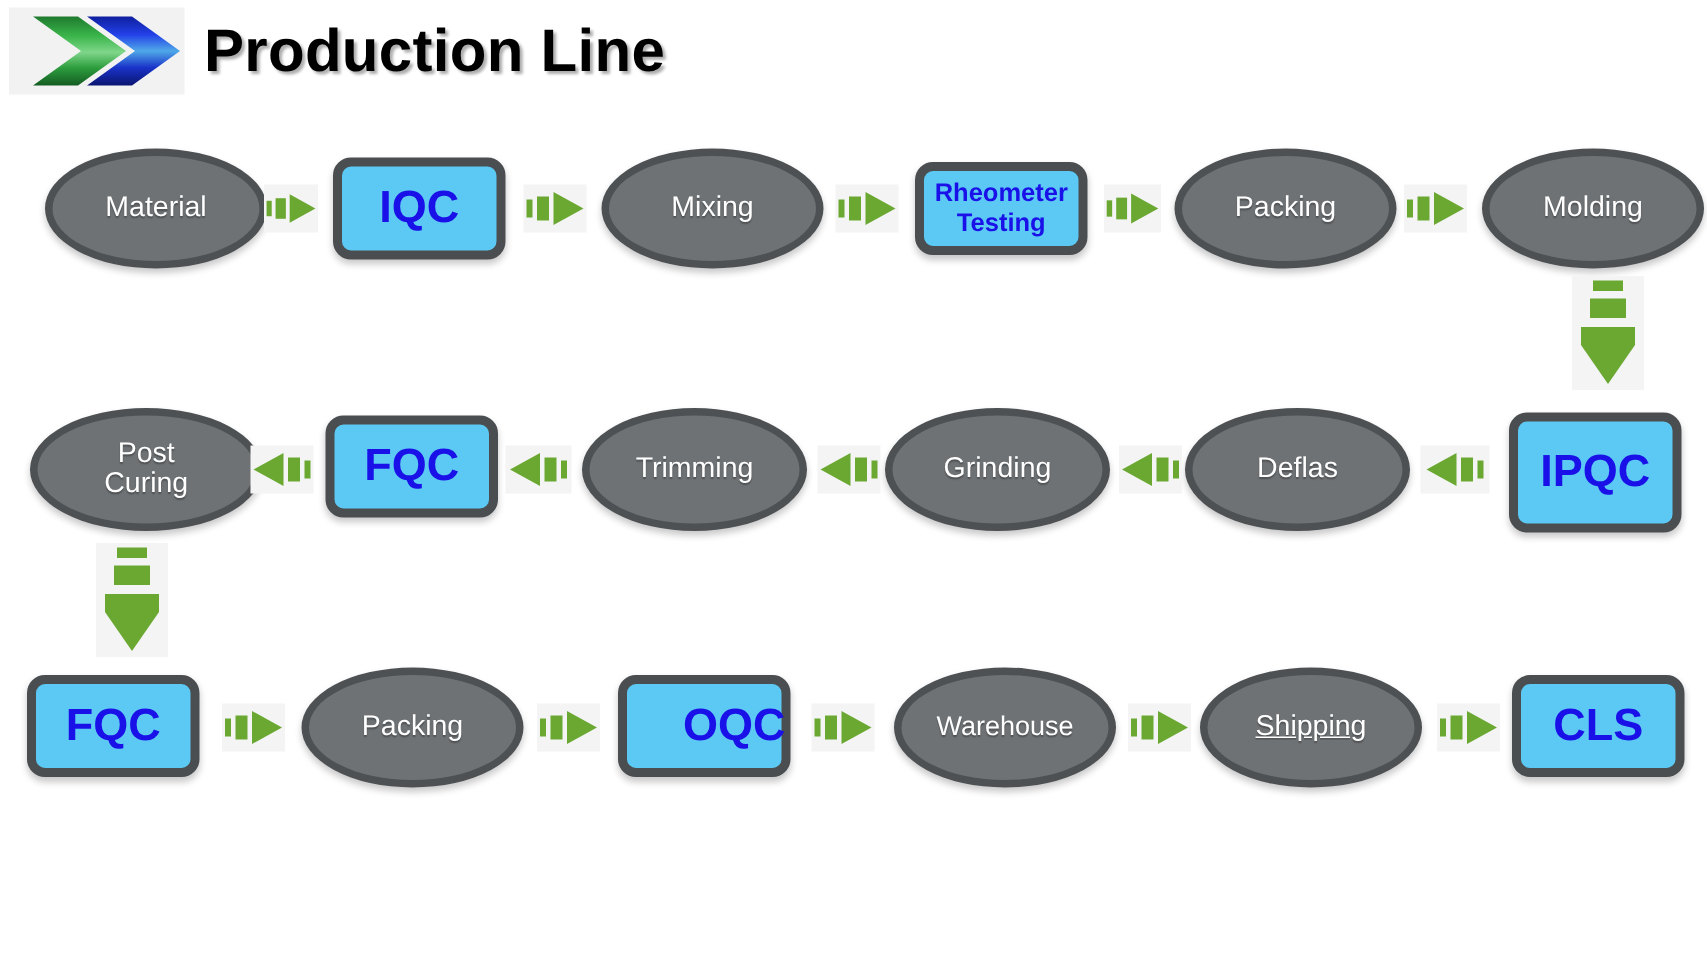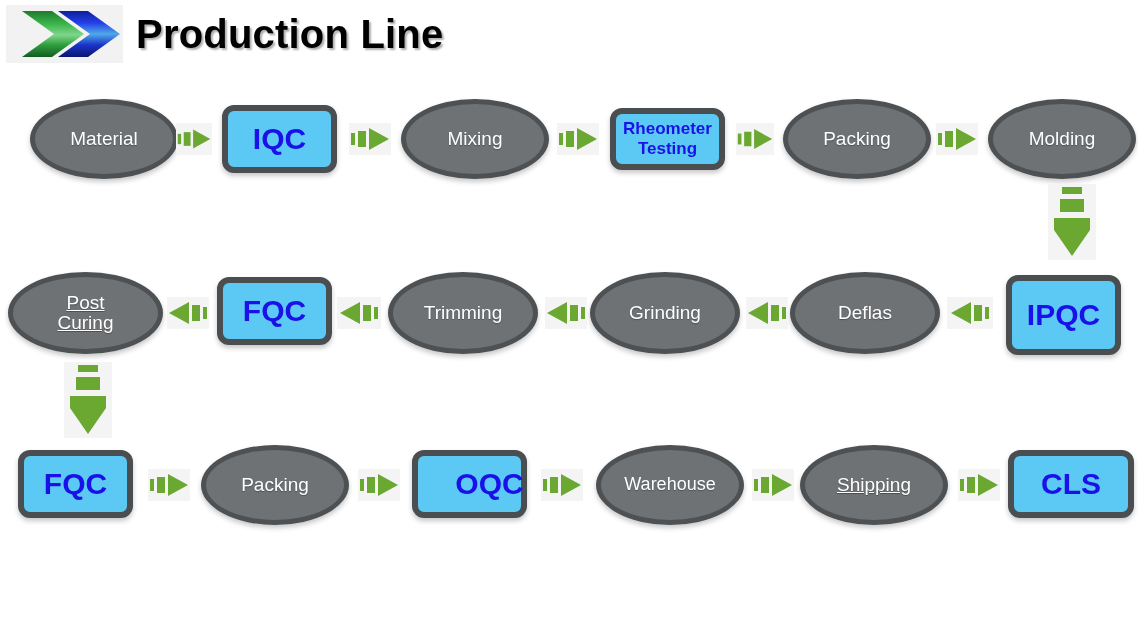--- a/index.html
+++ b/index.html
@@ -177,21 +177,21 @@
     </div>
     <div class="arrow" style="left: 936px; top: 123px; width: 42px; height: 32px;">
       <svg width="42" height="32" viewBox="0 0 42 32">
         <g>
           <rect x="2" y="10" width="4" height="12" fill="#6aa832"></rect>
           <rect x="9" y="8" width="8" height="16" fill="#6aa832"></rect>
           <polygon points="20,5 20,27 40,16" fill="#6aa832"></polygon>
         </g>
       </svg>
     </div>
-    <div class="node ellipse" style="left: 8px; top: 272px; width: 155px; height: 82px; text-decoration: underline;">
+    <div class="node ellipse" style="left: 20px; top: 272px; width: 155px; height: 82px;">
       <span>Post<br>Curing</span>
     </div>
     <div class="node box" style="left: 217px; top: 277px; width: 115px; height: 68px;">
       <span>FQC</span>
     </div>
     <div class="node ellipse" style="left: 388px; top: 272px; width: 150px; height: 82px;">
       <span>Trimming</span>
     </div>
     <div class="node ellipse" style="left: 590px; top: 272px; width: 150px; height: 82px;">
       <span>Grinding</span>
@@ -255,21 +255,21 @@
     </div>
     <div class="node box" style="left: 412px; top: 450px; width: 115px; height: 68px; padding-left: 40px;">
       <span>OQC</span>
     </div>
     <div class="node ellipse small-label" style="left: 596px; top: 445px; width: 148px; height: 80px;">
       <span>Warehouse</span>
     </div>
     <div class="node ellipse" style="left: 800px; top: 445px; width: 148px; height: 80px; text-decoration: underline;">
       <span>Shipping</span>
     </div>
-    <div class="node box" style="left: 1008px; top: 450px; width: 126px; height: 68px;">
+    <div class="node box" style="left: 1008px; top: 450px; width: 115px; height: 68px;">
       <span>CLS</span>
     </div>
     <div class="arrow" style="left: 148px; top: 469px; width: 42px; height: 32px;">
       <svg width="42" height="32" viewBox="0 0 42 32">
         <g>
           <rect x="2" y="10" width="4" height="12" fill="#6aa832"></rect>
           <rect x="9" y="8" width="8" height="16" fill="#6aa832"></rect>
           <polygon points="20,5 20,27 40,16" fill="#6aa832"></polygon>
         </g>
       </svg>

